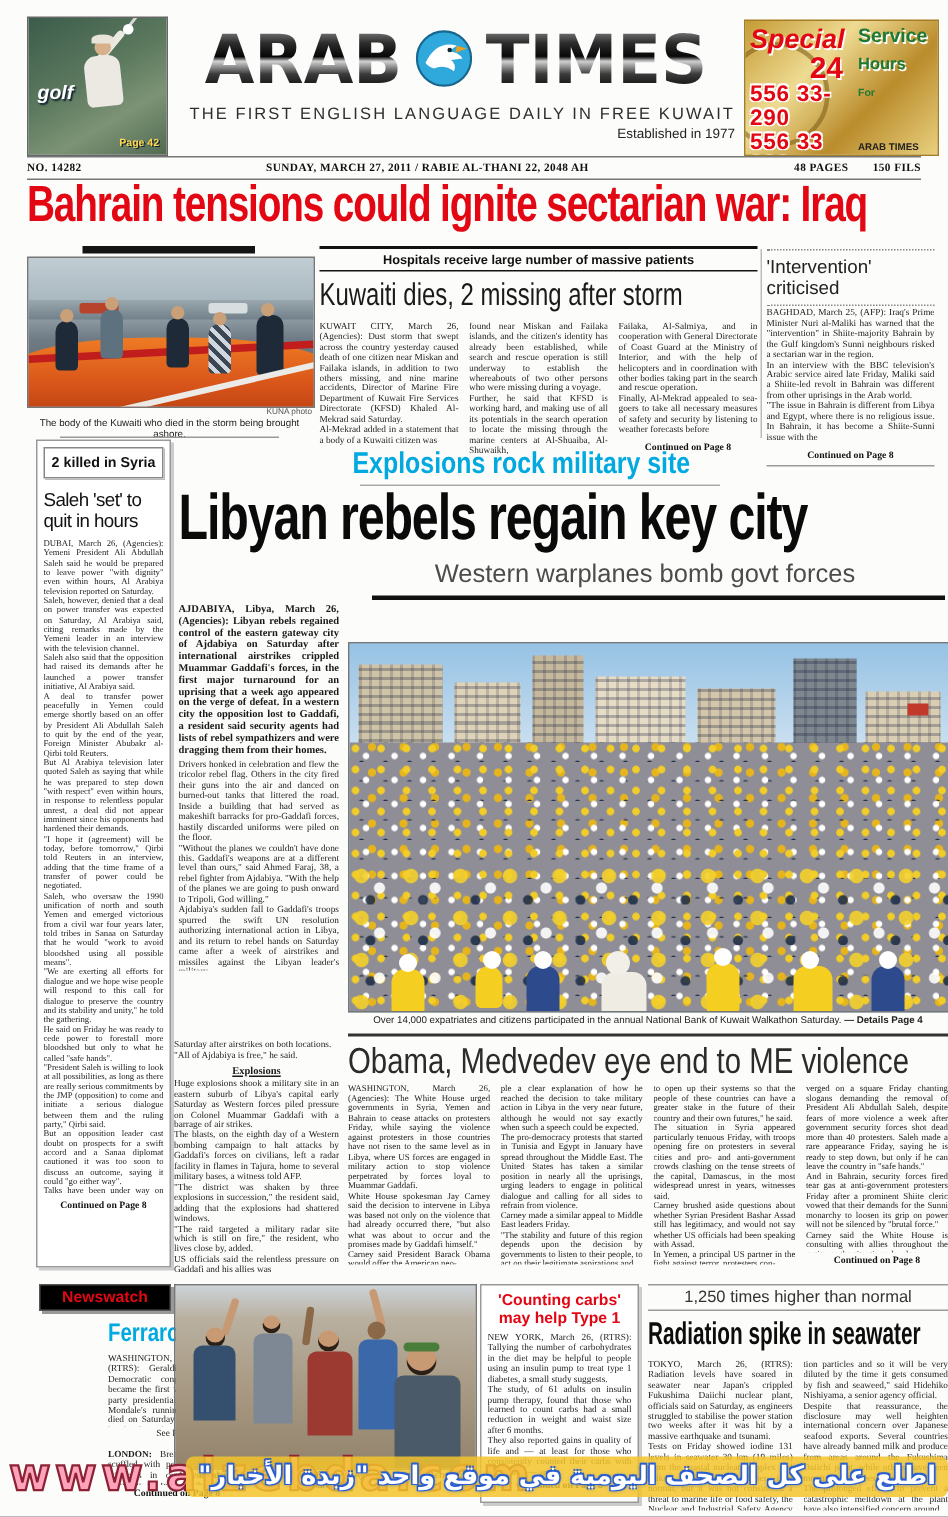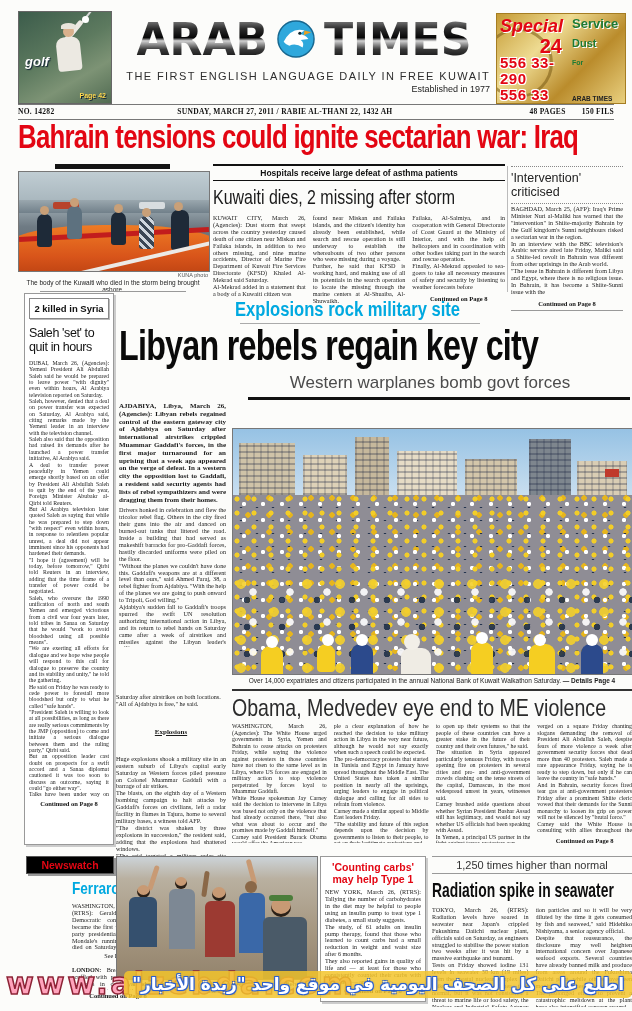--- a/index.html
+++ b/index.html
@@ -99,21 +99,21 @@
   .libya-headline{position:absolute;left:119px;top:324px;margin:0;font:bold 43px/1 "Liberation Sans",sans-serif;
       letter-spacing:-1px;color:#0a0a0a;transform:scaleX(.75);transform-origin:0 0;white-space:nowrap;}
   .libya-subhead{position:absolute;left:230px;top:373px;width:400px;text-align:center;
       font:17px "Liberation Sans",sans-serif;color:#4c4c4c;}
   .libya-subhead-rule{position:absolute;left:248px;top:397px;width:382px;border-top:3px solid #111;}
   .libya-col1{position:absolute;left:119px;top:403px;width:107px;height:292px;overflow:hidden;}
   .lead-bold{font:bold 7px/7.8px "Liberation Serif",serif;text-align:justify;white-space:pre-line;}
   .libya-col1 .serif-text{margin-top:3px;}
   .libya-col2{position:absolute;left:116px;top:694px;width:110px;}
   .l2-body{height:138px;}
-  .sub-bold{font:bold 7px "Liberation Serif",serif;text-align:center;margin:20px 0;text-decoration:underline;}
+  .sub-bold{font:bold 7px "Liberation Serif",serif;text-align:center;margin:2px 0;text-decoration:underline;}
 
   
   .walkathon{position:absolute;left:232px;top:428px;width:400px;height:245px;border:1px solid #777;overflow:hidden;background:#9ec7e6;}
   .w-sky{position:absolute;left:0;top:0;width:100%;height:30%;background:linear-gradient(#96c2e4,#cfe2f1);}
   .bld{position:absolute;background-color:#cfc3a8;
       background-image:repeating-linear-gradient(0deg,rgba(20,30,60,.28) 0 2px,transparent 2px 6px),
                        repeating-linear-gradient(90deg,rgba(20,30,60,.18) 0 2px,transparent 2px 7px);}
   .crowd{position:absolute;left:0;top:27%;width:100%;height:73%;background-color:#8f8d95;
       background-image:
         radial-gradient(circle at 4px 4px,#f2cd28 2.3px,transparent 2.8px),
@@ -212,34 +212,34 @@
     </div>
     <div class="tagline">THE FIRST ENGLISH LANGUAGE DAILY IN FREE KUWAIT</div>
     <div class="established">Established in 1977</div>
   </div>
 
   <div class="ad">
     <div class="ad-grid">
       <span class="ad-special">Special</span>
       <span class="ad-service">Service</span>
       <span class="ad-24">24</span>
-      <span class="ad-hours">Dust</span>
+      <span class="ad-hours">Hours</span>
       <span class="ad-phone">556 33-290</span>
       <span class="ad-for">For</span>
       <span class="ad-phone">556 33 280</span>
       <span>
         <span class="ad-brand">ARAB TIMES</span><br>
         
       </span>
     </div>
   </div>
 
   <div class="dateline">
     <span>NO. 14282</span>
-    <span>SUNDAY, MARCH 27, 2011 / RABIE AL-THANI 22, 1432 AH</span>
+    <span>SUNDAY, MARCH 27, 2011 / RABIE AL-THANI 22, 2048 AH</span>
     <span class="right">
       <span>48 PAGES</span>
       <span>150 FILS</span>
     </span>
   </div>
 
   <h1 class="lead-headline">Bahrain tensions could ignite sectarian war: Iraq</h1>
   <div class="black-bar"></div>
 
   <div class="storm-photo">
@@ -253,21 +253,21 @@
     <div class="fig" style="left:92px;top:40px;"></div>
     <div class="fig vest" style="left:120px;top:44px;"></div>
     <div class="fig" style="left:152px;top:38px;width:18px;height:40px;"></div>
     <div class="rail"></div>
   </div>
   <div class="storm-credit">KUNA photo</div>
   <div class="storm-caption">The body of the Kuwaiti who died in the storm being brought ashore.</div>
   <div class="storm-caption-rule"></div>
 
   <div class="storm-article">
-    <div class="kicker-box">Hospitals receive large defeat of asthma patients</div>
+    <div class="kicker-box">Hospitals receive large number of massive patients</div>
     <div class="storm-headline">Kuwaiti dies, 2 missing after storm</div>
     <div class="storm-cols">
       <div class="storm-col serif-text">KUWAIT CITY, March 26, (Agencies): Dust storm that swept across the country yesterday caused death of one citizen near Miskan and Failaka islands, in addition to two others missing, and nine marine accidents, Director of Marine Fire Department of Kuwait Fire Services Directorate (KFSD) Khaled Al-Mekrad said Saturday.
 Al-Mekrad added in a statement that a body of a Kuwaiti citizen was</div>
       <div class="storm-col serif-text">found near Miskan and Failaka islands, and the citizen's identity has already been established, while search and rescue operation is still underway to establish the whereabouts of two other persons who were missing during a voyage.
 Further, he said that KFSD is working hard, and making use of all its potentials in the search operation to locate the missing through the marine centers at Al-Shuaiba, Al-Shuwaikh,</div>
       <div class="storm-col">
         <div class="serif-text" style="height:78px;">Failaka, Al-Salmiya, and in cooperation with General Directorate of Coast Guard at the Ministry of Interior, and with the help of helicopters and in coordination with other bodies taking part in the search and rescue operation.
 Finally, Al-Mekrad appealed to sea-goers to take all necessary measures of safety and security by listening to weather forecasts before</div>
         <div class="cont">Continued on Page 8</div>

